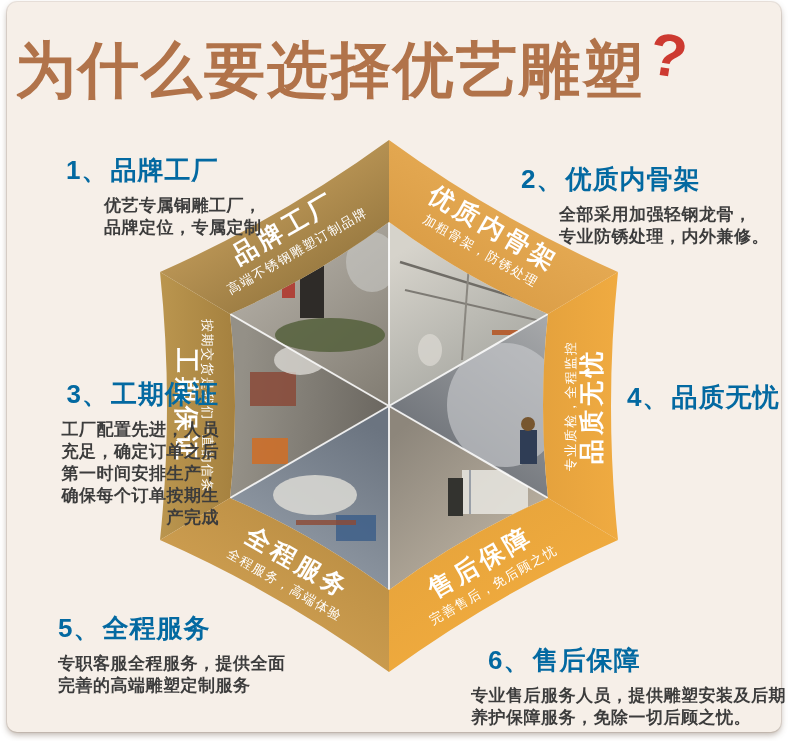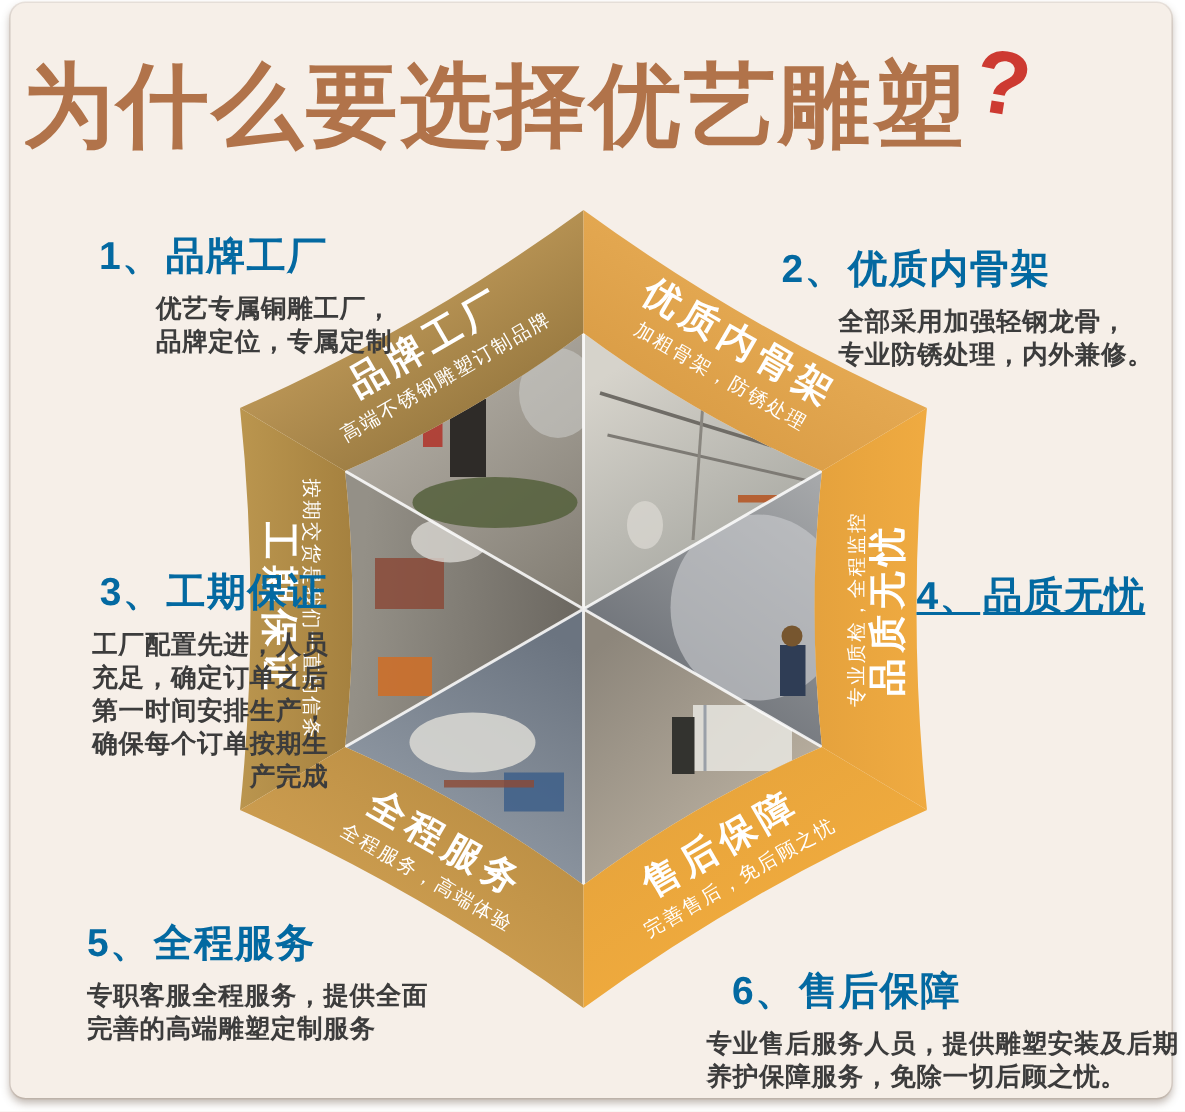--- a/index.html
+++ b/index.html
@@ -27,21 +27,21 @@
   .point { position:absolute; }
   .point-heading { font-size:26px; font-weight:700; color:#0369a1; letter-spacing:1px; white-space:nowrap; }
   .point-num { margin-right:2px; }
   .point-desc {
     font-size:17px; color:#3c3c3c; line-height:1.3; white-space:pre-line;
     margin-top:7px; font-weight:700; letter-spacing:0.5px;
   }
   .p1 { left:66px;  top:153px; }  .p1 .point-desc { margin-left:38px; }
   .p2 { left:521px; top:162px; }  .p2 .point-desc { margin-left:38px; }
   .p3 { left:24px;  top:377px; width:195px;text-align:right; }
-  .p4 { left:605px; top:380px; width:180px; } .p4 .point-heading { margin-left:6px;text-decoration:underline; }
+  .p4 { left:605px; top:380px; width:180px; } .p4 .point-heading { margin-left:22px; }
   .p5 { left:58px;  top:611px; }
   .p6 { left:471px; top:611px;margin-top:32px; } .p6 .point-heading { margin-left:17px; }
 
   .ribbon-main { fill:#ffffff; font-size:25px; font-weight:700; letter-spacing:4px; text-anchor:middle; }
   .ribbon-sub  { fill:#ffffff; font-size:13px; font-weight:500; letter-spacing:1.5px; text-anchor:middle; }
 </style>
 </head>
 <body>
 
 <div class="card"></div>

